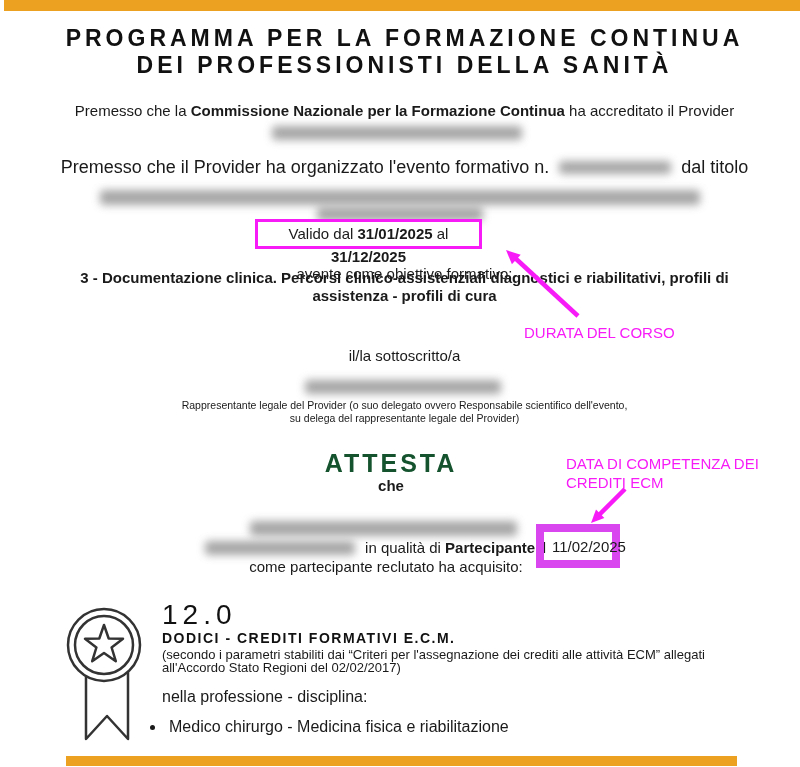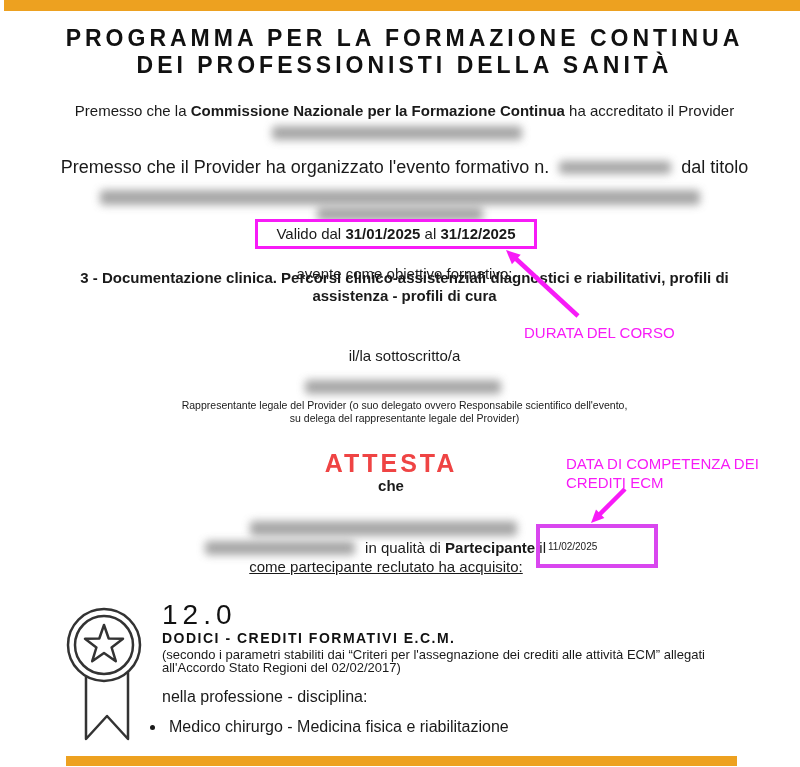--- a/index.html
+++ b/index.html
@@ -14,36 +14,36 @@
   .doc-title{top:25px;font-weight:bold;font-size:23px;letter-spacing:4px;line-height:27px;color:#111;}
   .premise1{top:102px;font-size:15px;}
   .premise2{top:157px;left:0;right:0;display:flex;justify-content:center;align-items:center;gap:10px;font-size:18px;}
   .redact{position:absolute;background:#8d8d8d;filter:blur(4px);border-radius:4px;opacity:.78;}
   .redact-inline{display:inline-block;width:112px;height:13px;background:#8d8d8d;filter:blur(4px);border-radius:4px;opacity:.78;}
   .r-provider{left:272px;top:126px;width:250px;height:14px;}
   .r-title1{left:100px;top:190px;width:600px;height:15px;}
   .r-title2{left:317px;top:207px;width:166px;height:14px;}
   .r-signatory{left:305px;top:380px;width:196px;height:14px;}
   .r-participant1{left:250px;top:521px;width:267px;height:15px;}
-  .validity-box{left:255px;top:219px;width:282px;height:30px;box-sizing:border-box;background:#fff;
+  .validity-box{left:255px;top:219px;width:227px;height:30px;box-sizing:border-box;background:#fff;
     border:3px solid #F71BF7;font-size:15px;text-align:center;line-height:23px;z-index:4;}
   .objective-intro{top:252px;font-size:15px;margin-top:13px;}
   .objective-text{top:269px;font-size:15px;font-weight:bold;line-height:18px;}
   .magenta{color:#F71BF7;}
   .duration-label{left:524px;top:324px;font-size:15px;}
   .sottoscritto{top:347px;font-size:15px;}
   .role-note{top:399px;font-size:10.5px;line-height:12.5px;}
-  .attesta{top:449px;left:0;width:782px;text-align:center;font-weight:bold;font-size:25px;letter-spacing:3px;color:#ef4444;}
+  .attesta{top:449px;left:0;width:782px;text-align:center;font-weight:bold;font-size:25px;letter-spacing:3px;color:#14532d;}
   .che{top:477px;left:0;width:782px;text-align:center;font-weight:bold;font-size:15px;}
   .credit-date-label{left:566px;top:454px;font-size:15px;line-height:19px;}
   .participant-line{top:539px;right:263px;display:flex;align-items:center;gap:10px;font-size:15px;white-space:nowrap;}
   .participant-line .redact-inline{width:150px;height:14px;}
-  .acquired{top:558px;left:0;width:772px;text-align:center;font-size:15px;text-decoration:underline;}
-  .date-box{left:536px;top:524px;width:122px;height:44px;box-sizing:border-box;border:4px solid #d946ef;
-    display:flex;align-items:center;padding-left:8px;font-size:10px;z-index:4;background:transparent;}
+  .acquired{top:558px;left:0;width:772px;text-align:center;font-size:15px;}
+  .date-box{left:536px;top:524px;width:84px;height:44px;box-sizing:border-box;border:8px solid #d946ef;
+    display:flex;align-items:center;padding-left:8px;font-size:15px;z-index:4;background:transparent;}
   .medal{left:64px;top:607px;}
   .credits-value{left:162px;top:599px;font-weight:normal;font-size:28px;letter-spacing:5px;color:#111;}
   .credits-label{left:162px;top:630px;font-weight:bold;font-size:14px;letter-spacing:1.5px;color:#111;}
   .credits-note{left:162px;top:648px;width:580px;font-size:13px;line-height:13px;}
   .profession-intro{left:162px;top:688px;font-size:16px;}
   .profession-item{left:150px;top:718px;font-size:16px;display:flex;align-items:center;gap:14px;}
   .bullet{width:5px;height:5px;border-radius:50%;background:#1a1a1a;flex:0 0 auto;}
   .overlay{position:absolute;left:0;top:0;pointer-events:none;z-index:6;}
   b{font-weight:bold;}
 </style>

